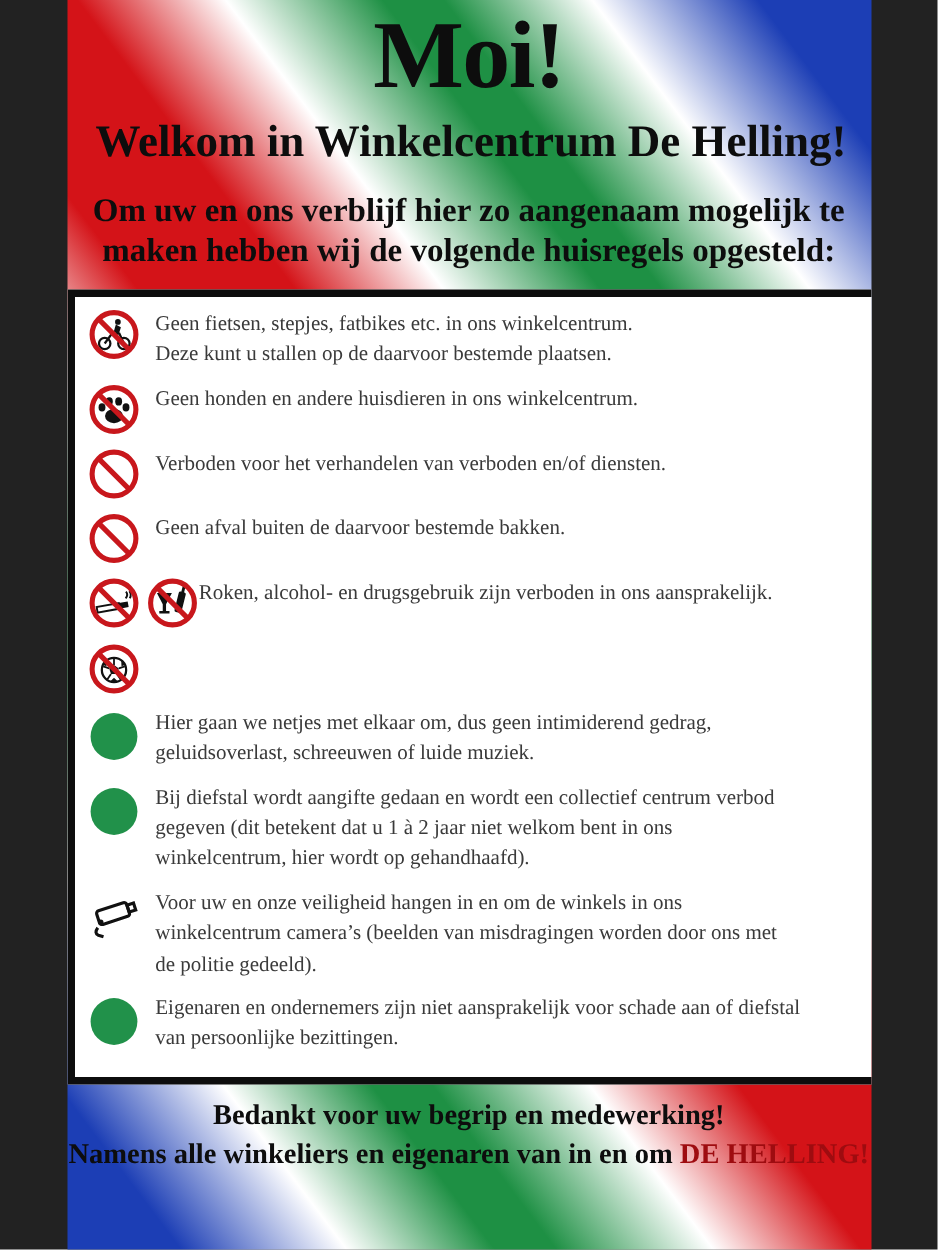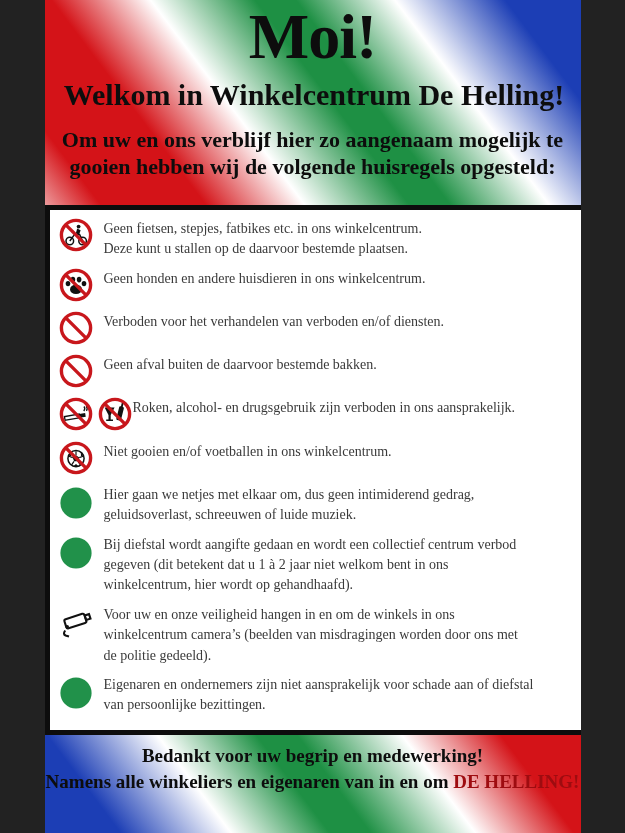--- a/index.html
+++ b/index.html
@@ -40,21 +40,21 @@
   .intro{
     margin:14px 0 0 0;
     text-align:center;
     font-size:22px;line-height:1.22;
     font-weight:bold;color:#0d0d0d;
     white-space:pre-line;
   }
   .rules-box{
     box-sizing:border-box;
     width:552px;height:530px;
-    margin:24px auto 0 auto;
+    margin:12px auto 0 auto;
     background:#ffffff;
     border:5px solid #0d0d0d;
     padding:8px 6px 14px 8px;
     display:flex;flex-direction:column;
     justify-content:space-between;
   }
   .rule{
     display:flex;align-items:flex-start;
   }
   .icons{
@@ -154,21 +154,21 @@
       </g>
       <circle cx="9.2" cy="20.8" r="1.8" fill="#111"></circle>
     </symbol>
   </defs>
 </svg>
 
 <div class="poster">
   <h1 class="greeting">Moi!</h1>
   <h2 class="welcome">Welkom in Winkelcentrum De Helling!</h2>
   <p class="intro">Om uw en ons verblijf hier zo aangenaam mogelijk te
-gooien hebben wij de volgende huisregels opgesteld:</p>
+maken hebben wij de volgende huisregels opgesteld:</p>
 
   <div class="rules-box">
 
     <div class="rule">
       <div class="icons">
         <svg class="icn" viewBox="0 0 36 36">
             <use href="#sym-bike"></use>
             <use href="#sym-ban"></use>
           </svg>
       </div>
@@ -218,21 +218,20 @@
       <p class="rtext">Roken, alcohol- en drugsgebruik zijn verboden in ons aansprakelijk.</p>
     </div>
 
     <div class="rule">
       <div class="icons">
         <svg class="icn" viewBox="0 0 36 36">
             <use href="#sym-ball"></use>
             <use href="#sym-ban"></use>
           </svg>
       </div>
-      <p class="rtext">Niet gooien en/of voetballen in ons winkelcentrum.</p>
     </div>
 
     <div class="rule">
       <div class="icons">
         <svg class="icn dot" viewBox="0 0 36 36">
             <use href="#sym-green"></use>
           </svg>
       </div>
       <p class="rtext">Hier gaan we netjes met elkaar om, dus geen intimiderend gedrag,
 geluidsoverlast, schreeuwen of luide muziek.</p>

